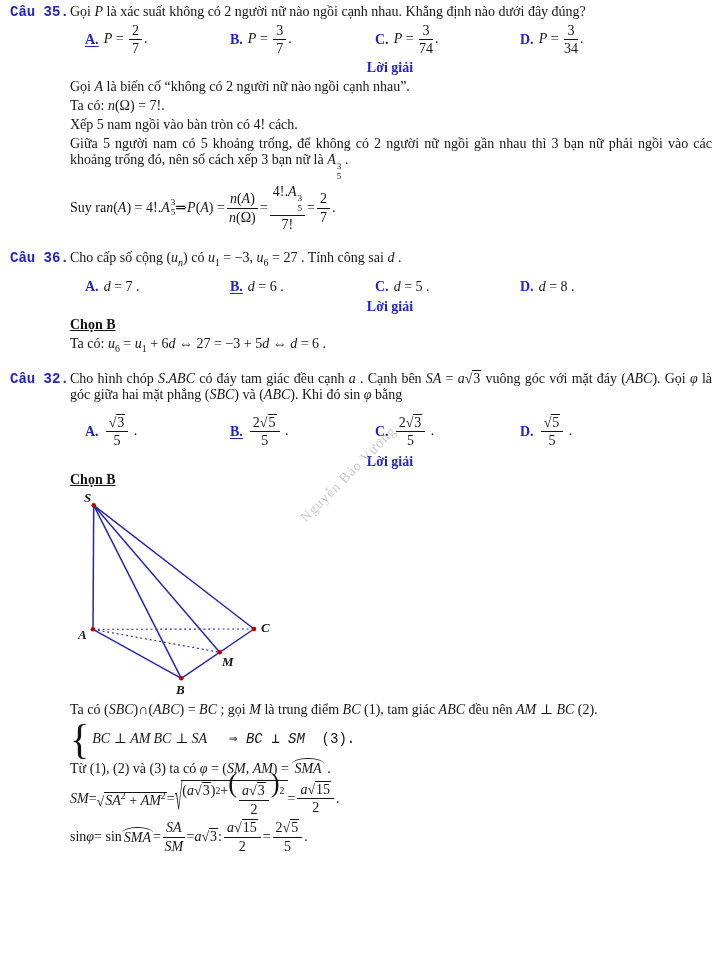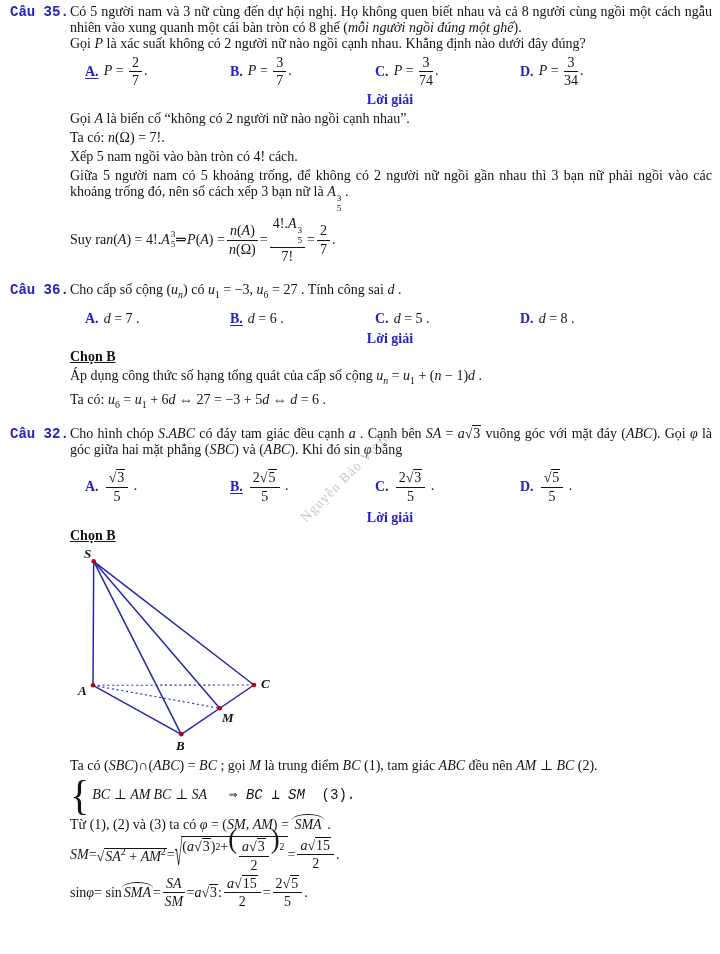--- a/index.html
+++ b/index.html
@@ -67,21 +67,20 @@
 <body>
 
 <div class="page">
 
   <div class="watermark">Nguyễn Bảo Vương</div>
 
   <div class="q pt4">
     <div class="qrow">
       <span class="qnum">Câu 35.</span>
       <div class="qbody">
-        <div>Có 5 người nam và 3 nữ cùng đến dự hội nghị. Họ không quen biết nhau và cả 8 người cùng ngồi một cách ngẫu nhiên vào xung quanh một cái bàn tròn có 8 ghế (<i>mỗi người ngồi đúng một ghế</i>).</div>
         <div>Gọi <i>P</i> là xác suất không có 2 người nữ nào ngồi cạnh nhau. Khẳng định nào dưới đây đúng?</div>
       </div>
     </div>
     <div class="opts mt3">
       <div class="opt">
         <span class="letter" data-chosen="true">A.</span>
         <span><i>P</i> = <span class="fr">
               <span class="n">2</span>
               <span class="d">7</span>
             </span>.</span>
@@ -155,21 +154,20 @@
         <span><i>d</i> = 5 .</span>
       </div>
       <div class="opt">
         <span class="letter" data-chosen="false">D.</span>
         <span><i>d</i> = 8 .</span>
       </div>
     </div>
     <div class="lg mt4">Lời giải</div>
     <div class="chon mt2">Chọn B</div>
     <div class="sol">
-      <p class="mt2">Áp dụng công thức số hạng tổng quát của cấp số cộng <i>u<sub>n</sub></i> = <i>u</i><sub>1</sub> + (<i>n</i> − 1)<i>d</i> .</p>
       <p class="mt3">Ta có: <i>u</i><sub>6</sub> = <i>u</i><sub>1</sub> + 6<i>d</i> ⇔ 27 = −3 + 5<i>d</i> ⇔ <i>d</i> = 6 .</p>
     </div>
   </div>
 
   <div class="q mt14">
     <div class="qrow">
       <span class="qnum">Câu 32.</span>
       <div class="qbody">Cho hình chóp <i>S</i>.<i>ABC</i> có đáy tam giác đều cạnh <i>a</i> . Cạnh bên <i>SA</i> = <i>a</i><span class="sq">√<span class="ov">3</span></span> vuông góc với mặt đáy <span class="nw">(<i>ABC</i>)</span>. Gọi <i>φ</i> là góc giữa hai mặt phẳng <span class="nw">(<i>SBC</i>)</span> và <span class="nw">(<i>ABC</i>)</span>. Khi đó sin <i>φ</i> bằng</div>
     </div>
     <div class="opts mt12">

